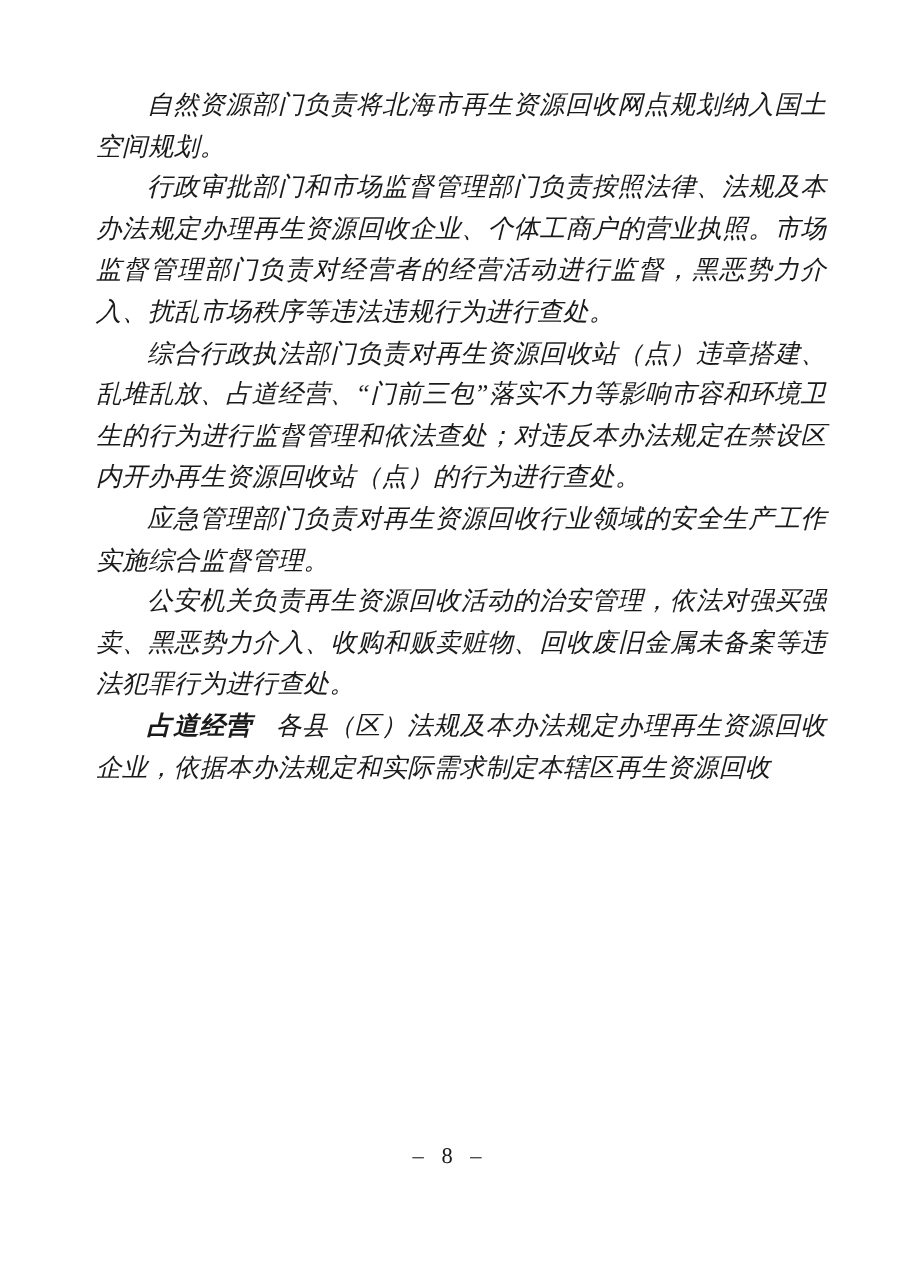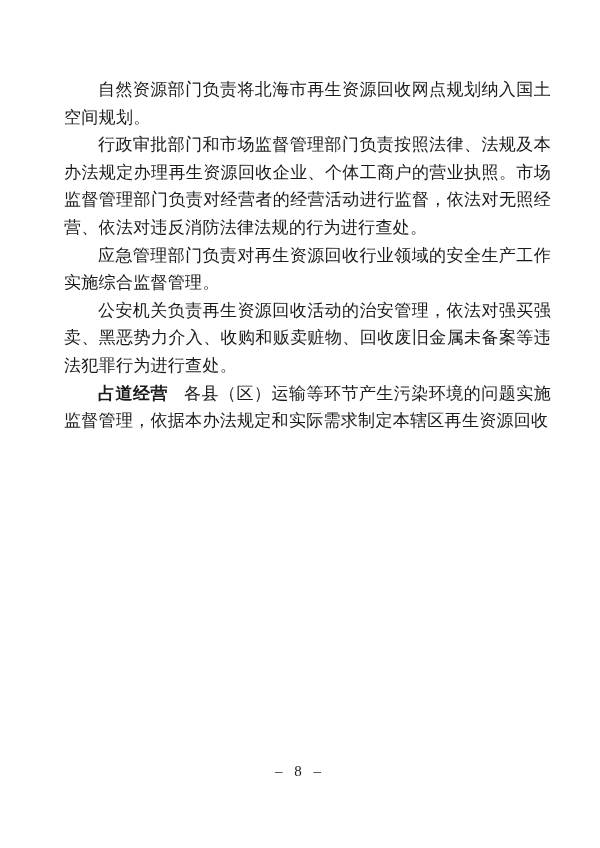--- a/index.html
+++ b/index.html
@@ -12,22 +12,23 @@
     width: 600px;
     height: 848px;
     background: #ffffff;
     font-family: "Liberation Serif", "DejaVu Serif", serif;
     color: #1a1a1a;
     overflow: hidden;
   }
   .content {
     position: absolute;
     left: 64px;
-    top: 76px;
+    top: 56px;
     width: 487px;
+    font-style: italic;
   }
   .para {
     margin: 0;
     text-indent: 2em;
     font-size: 17px;
     line-height: 27.6px;
     text-align: justify;
     text-justify: inter-ideograph;
     letter-spacing: 0.3px;
     word-break: break-all;
@@ -46,19 +47,20 @@
     letter-spacing: 4px;
     color: #1a1a1a;
   }
 </style>
 </head>
 <body>
 
 <div class="page">
   <div class="content" id="paragraphs">
       <p class="para"><span>自然资源部门负责将北海市再生资源回收网点规划纳入国土空间规划。</span></p>
-      <p class="para"><span>行政审批部门和市场监督管理部门负责按照法律、法规及本办法规定办理再生资源回收企业、个体工商户的营业执照。市场监督管理部门负责对经营者的经营活动进行监督，依法对无照经营、依法对违反消防法律法规的行为进行查处。</span></p>
+      <p class="para"><span>行政审批部门和市场监督管理部门负责按照法律、法规及本办法规定办理再生资源回收企业、个体工商户的营业执照。市场监督管理部门负责对经营者的经营活动进行监督，黑恶势力介入、扰乱市场秩序等违法违规行为进行查处。</span></p>
+      <p class="para"><span>综合行政执法部门负责对再生资源回收站（点）违章搭建、乱堆乱放、占道经营、“门前三包”落实不力等影响市容和环境卫生的行为进行监督管理和依法查处；对违反本办法规定在禁设区内开办再生资源回收站（点）的行为进行查处。</span></p>
       <p class="para"><span>应急管理部门负责对再生资源回收行业领域的安全生产工作实施综合监督管理。</span></p>
       <p class="para"><span>公安机关负责再生资源回收活动的治安管理，依法对强买强卖、黑恶势力介入、收购和贩卖赃物、回收废旧金属未备案等违法犯罪行为进行查处。</span></p>
-      <p class="para"><span class="article-no">占道经营</span><span>各县（区）运输等环节产生污染环境的问题实施监督管理，依据本办法规定和实际需求制定本辖区再生资源回收</span></p>
+      <p class="para"><span class="article-no">占道经营</span><span>各县（区）法规及本办法规定办理再生资源回收企业，依据本办法规定和实际需求制定本辖区再生资源回收</span></p>
     </div>
   <div class="footer">– 8 –</div>
 </div>
 
 </body></html>

